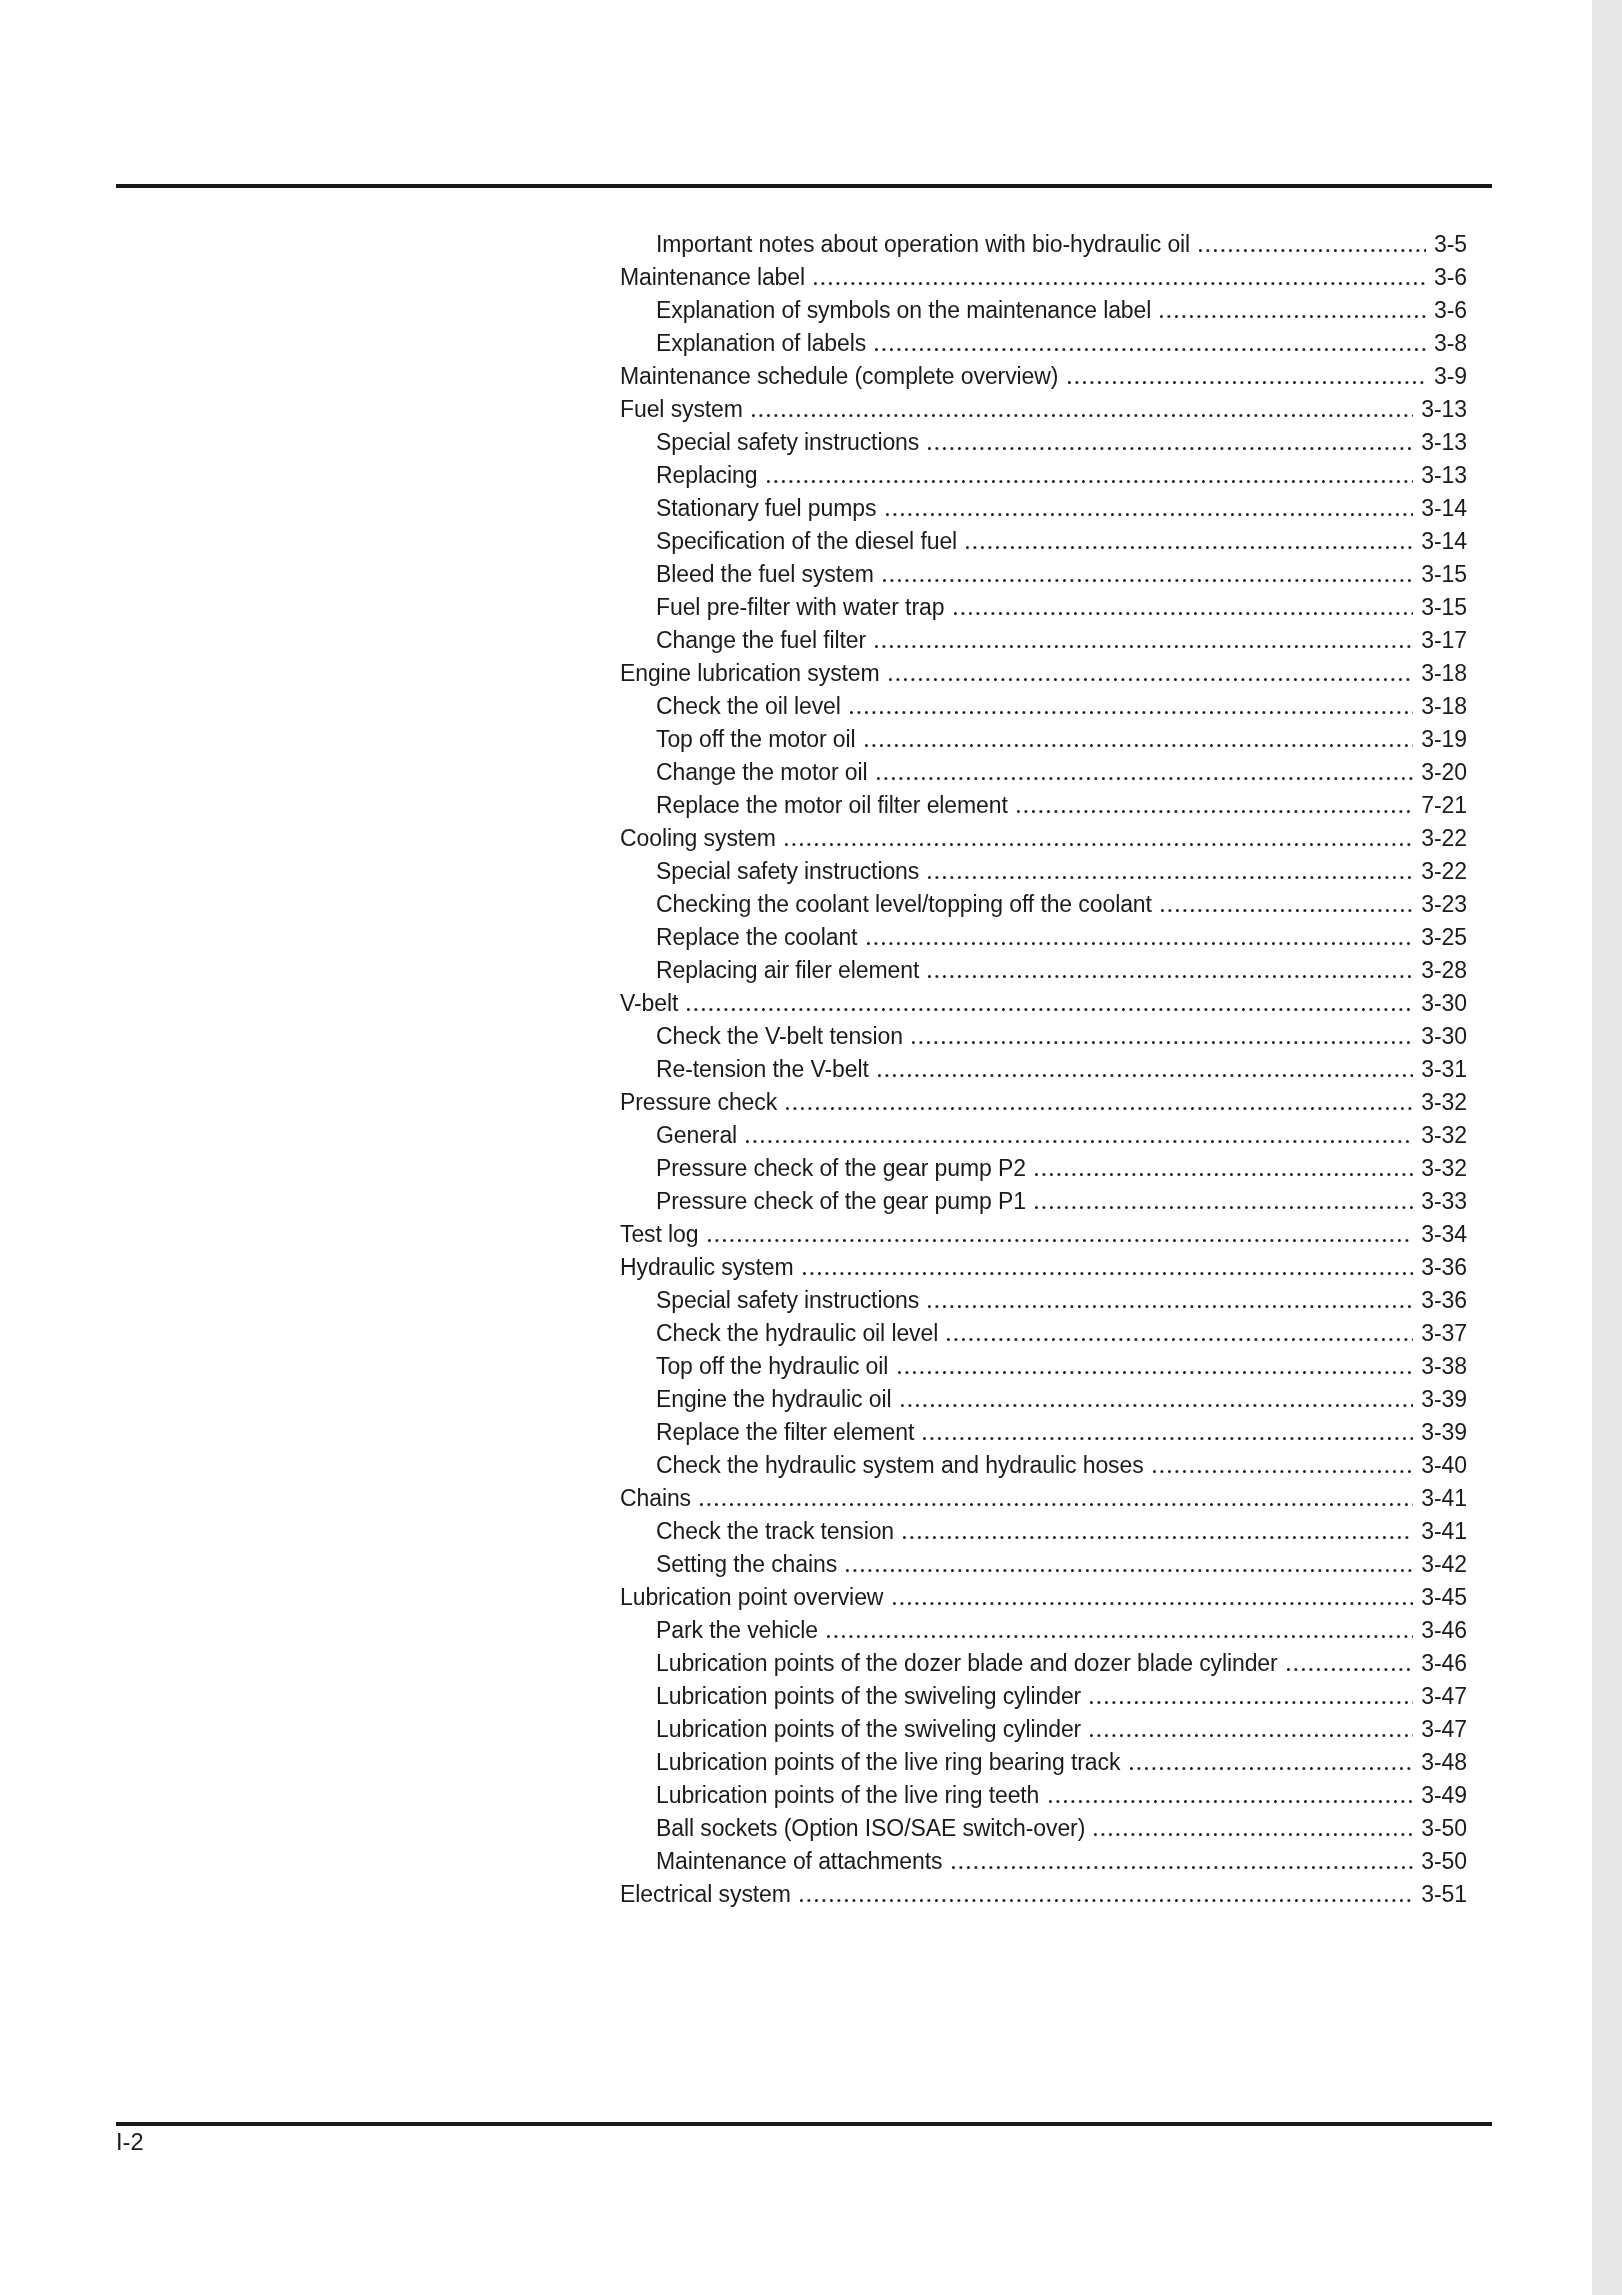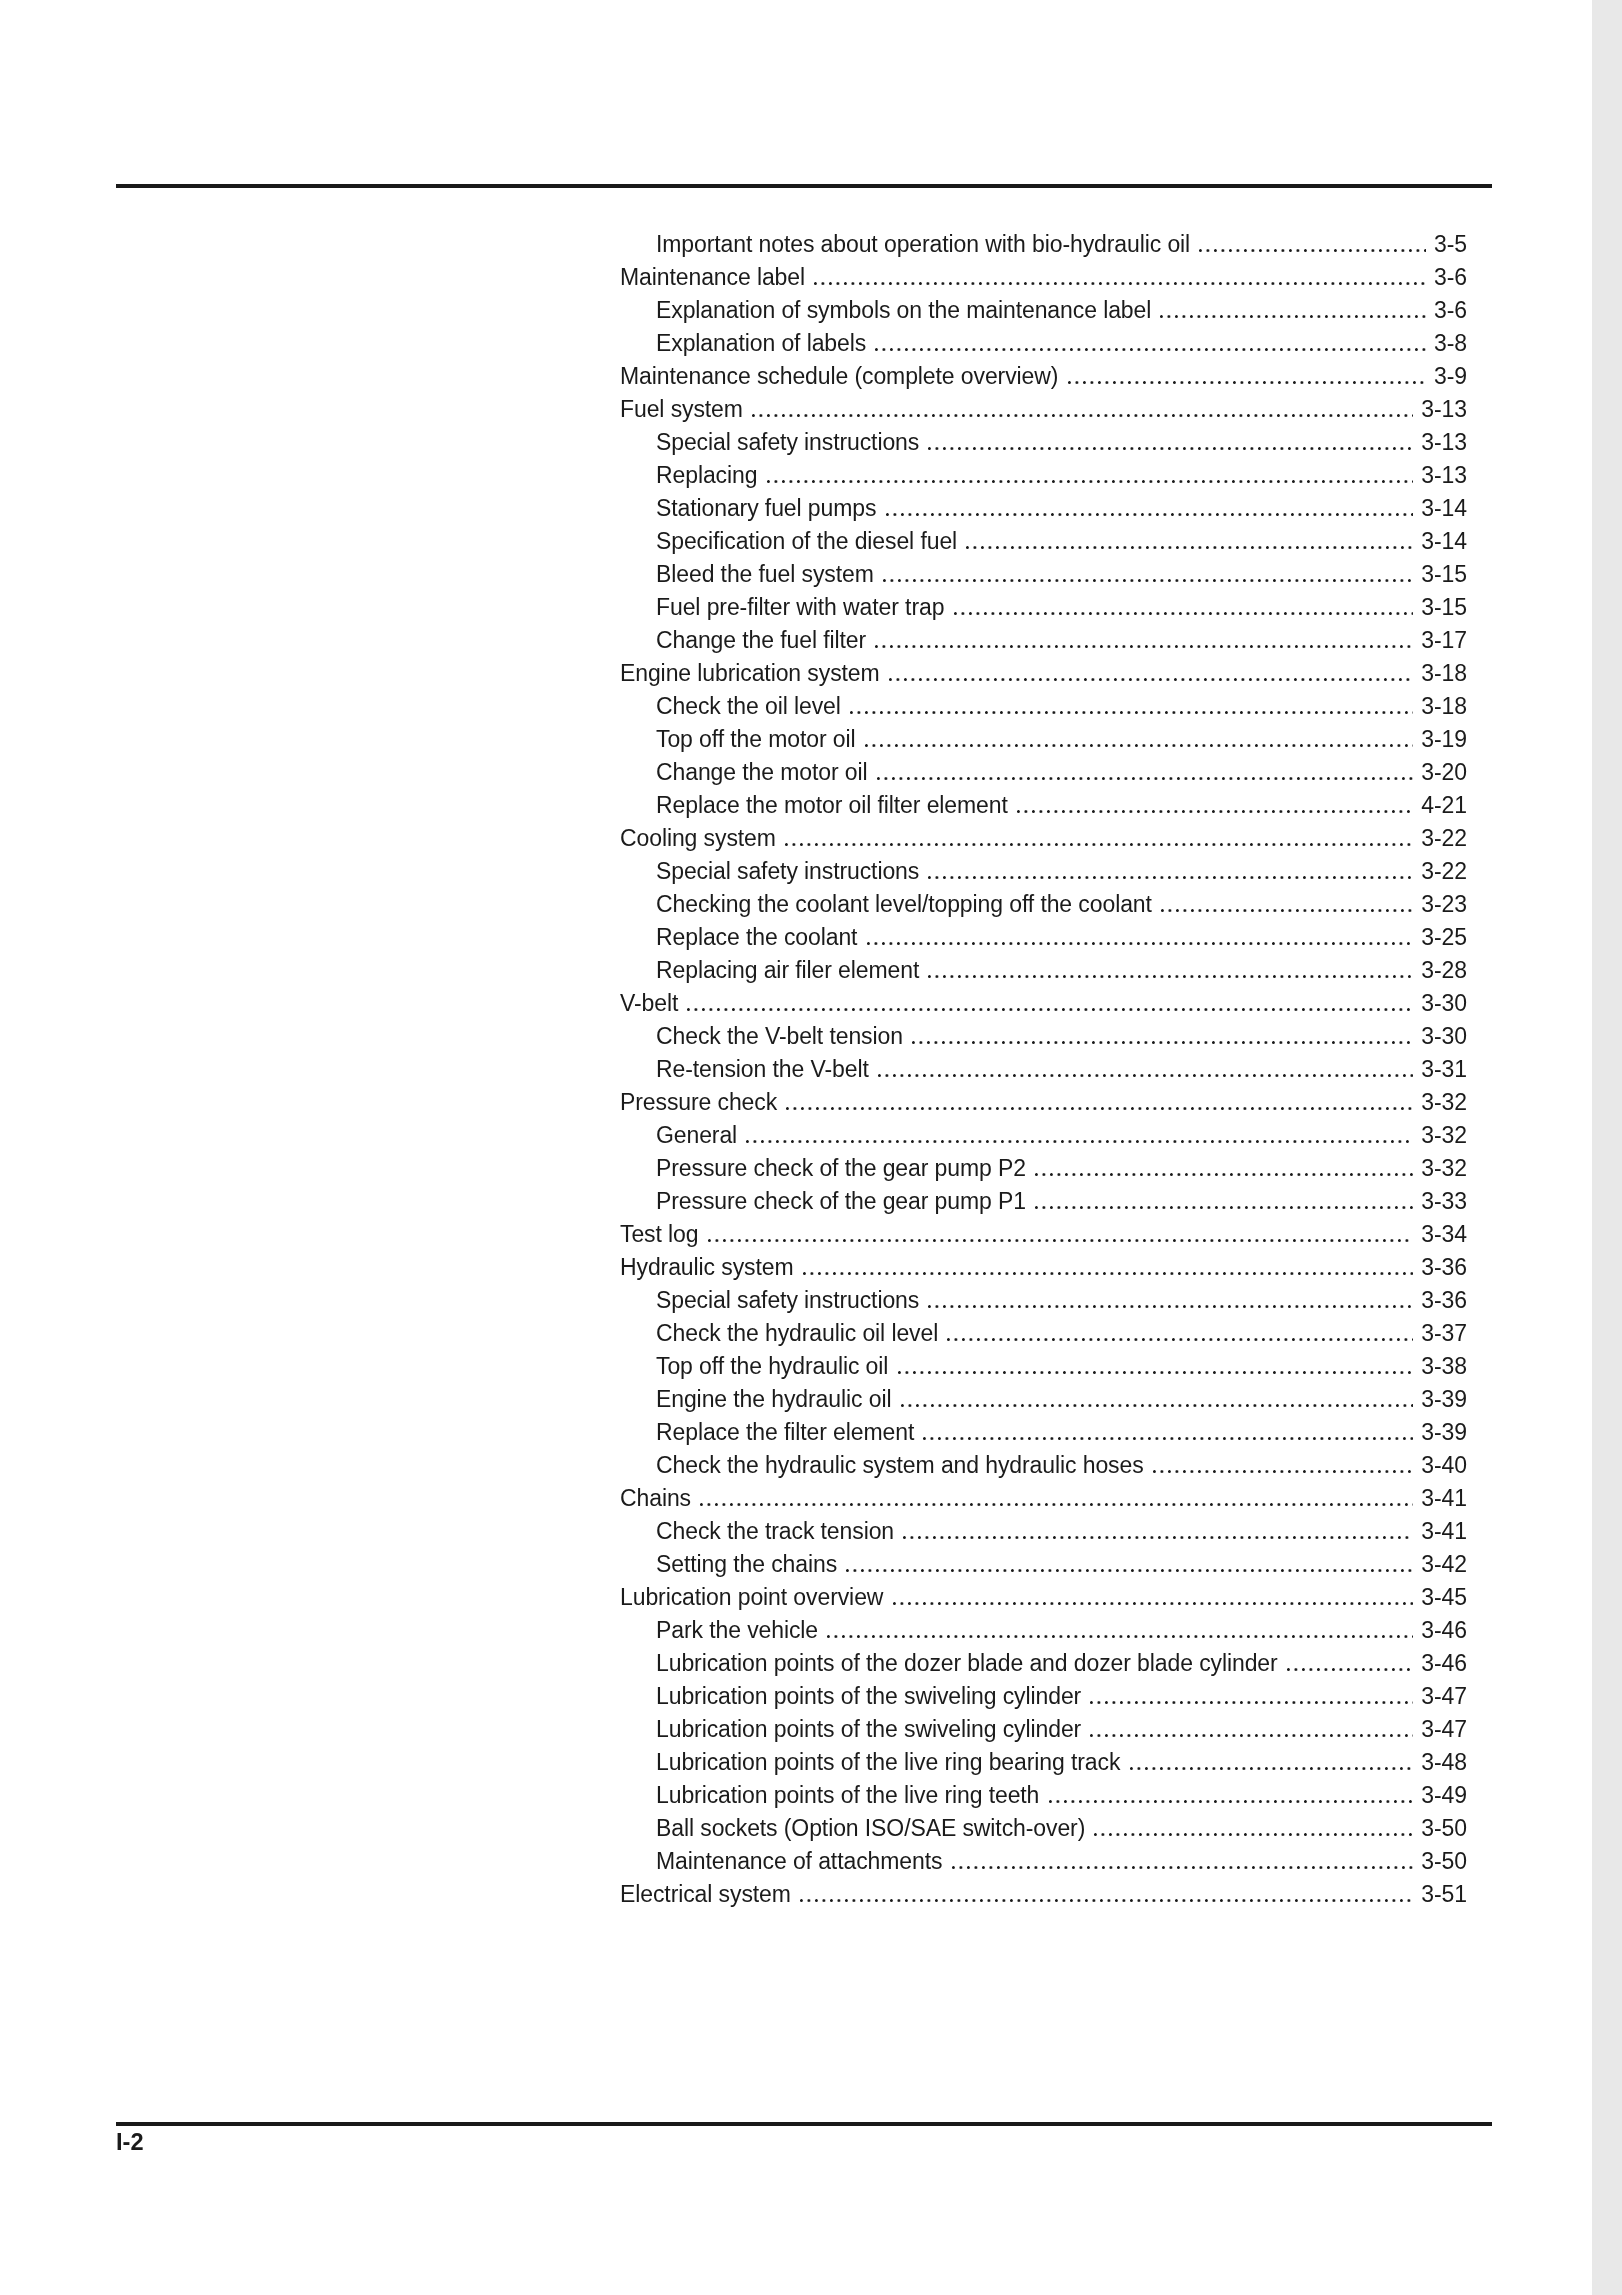--- a/index.html
+++ b/index.html
@@ -50,21 +50,21 @@
     background-repeat:repeat-x;
     background-position:left bottom;
     min-width:13px;
   }
   .toc-page{flex:0 0 auto;}
   .footer-label{
     position:absolute;
     left:116px;
     top:2128px;
     font-size:23.6px;
-    font-weight:bold;
+    font-weight:normal;
     line-height:29px;
   }
 </style>
 </head>
 <body>
 
 <div class="page">
   <div class="rule rule-top"></div>
   <main class="toc">
       <div class="toc-row lvl2">
@@ -148,21 +148,21 @@
     <span class="toc-page">3-19</span>
   </div>
       <div class="toc-row lvl2">
     <span class="toc-label">Change the motor oil</span>
     <span class="leader"></span>
     <span class="toc-page">3-20</span>
   </div>
       <div class="toc-row lvl2">
     <span class="toc-label">Replace the motor oil filter element</span>
     <span class="leader"></span>
-    <span class="toc-page">4-21</span>
+    <span class="toc-page">7-21</span>
   </div>
       <div class="toc-row lvl1">
     <span class="toc-label">Cooling system</span>
     <span class="leader"></span>
     <span class="toc-page">3-22</span>
   </div>
       <div class="toc-row lvl2">
     <span class="toc-label">Special safety instructions</span>
     <span class="leader"></span>
     <span class="toc-page">3-22</span>

